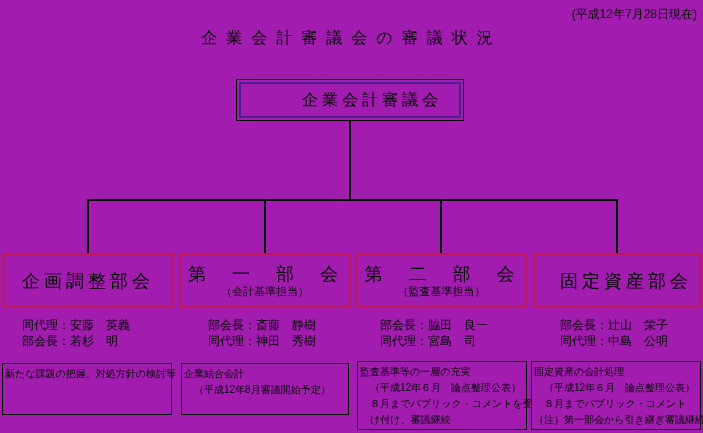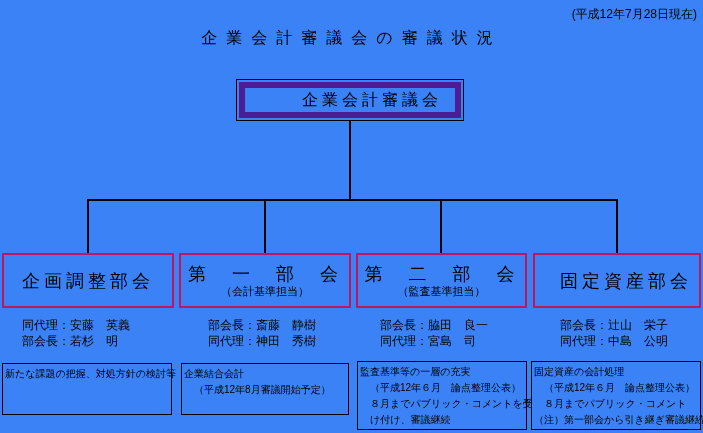--- a/index.html
+++ b/index.html
@@ -1,28 +1,28 @@
 <!DOCTYPE html>
 <html><head>
 <meta charset="utf-8">
 <style>
   html,body{margin:0;padding:0;background:#fff;}
   .canvas{
-    position:relative;width:703px;height:433px;background:#3b82f6;color:#000;
+    position:relative;width:703px;height:433px;background:#a21caf;color:#000;
     font-family:"Liberation Sans","DejaVu Sans",sans-serif;overflow:hidden;
   }
   .canvas *{box-sizing:border-box;}
   
   .date-note{position:absolute;top:6px;right:6px;font-size:12px;white-space:nowrap;}
   .page-title{position:absolute;top:28px;left:0;width:703px;text-align:center;
     font-size:16px;letter-spacing:9px;white-space:nowrap;}
   
   .root-box{position:absolute;left:236px;top:79px;width:228px;height:42px;
     border:1px solid #000;padding:2px;}
-  .root-box-inner{width:100%;height:100%;border:6px solid #4c1d95;
+  .root-box-inner{width:100%;height:100%;border:2px solid #4c1d95;
     display:flex;align-items:center;justify-content:center;padding-left:44px;}
   .root-label{font-size:16px;letter-spacing:4px;white-space:nowrap;}
   
   .line{position:absolute;background:#000;}
   .trunk{left:349px;top:120px;width:2px;height:80px;}
   .hbar{left:87px;top:199px;width:531px;height:2px;}
   .drop{top:199px;width:2px;height:54px;}
   .drop1{left:87px;} .drop2{left:264px;} .drop3{left:440px;} .drop4{left:616px;}
   
   .dept-box{position:absolute;top:253px;height:55px;border:2px solid #be185d;

